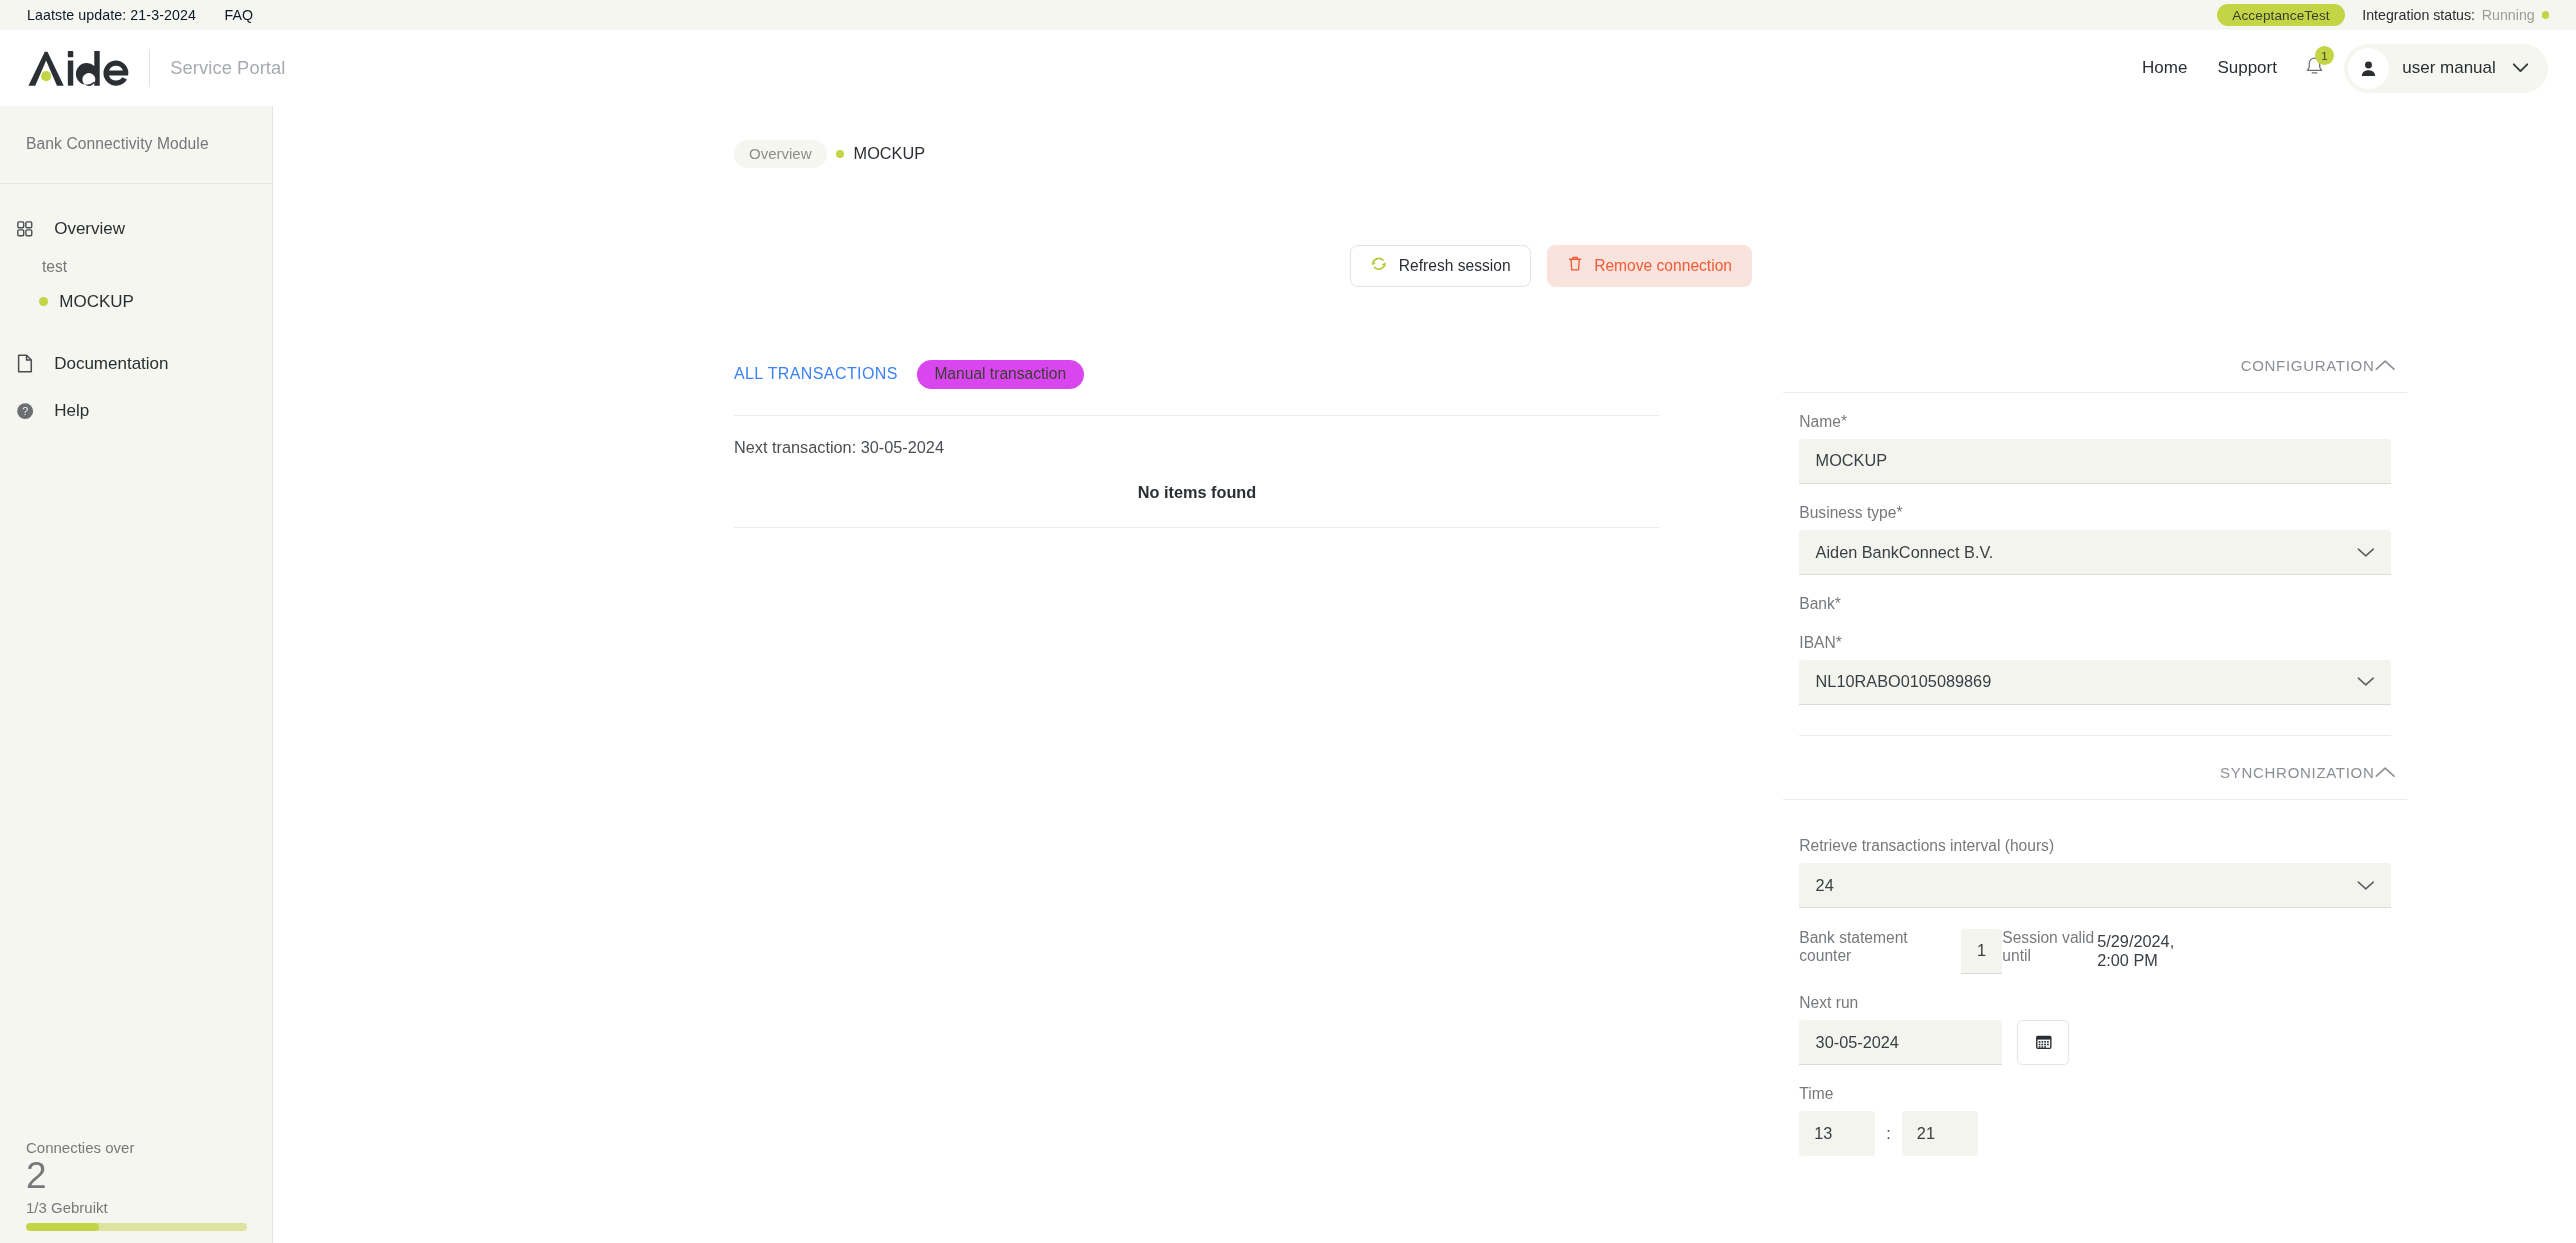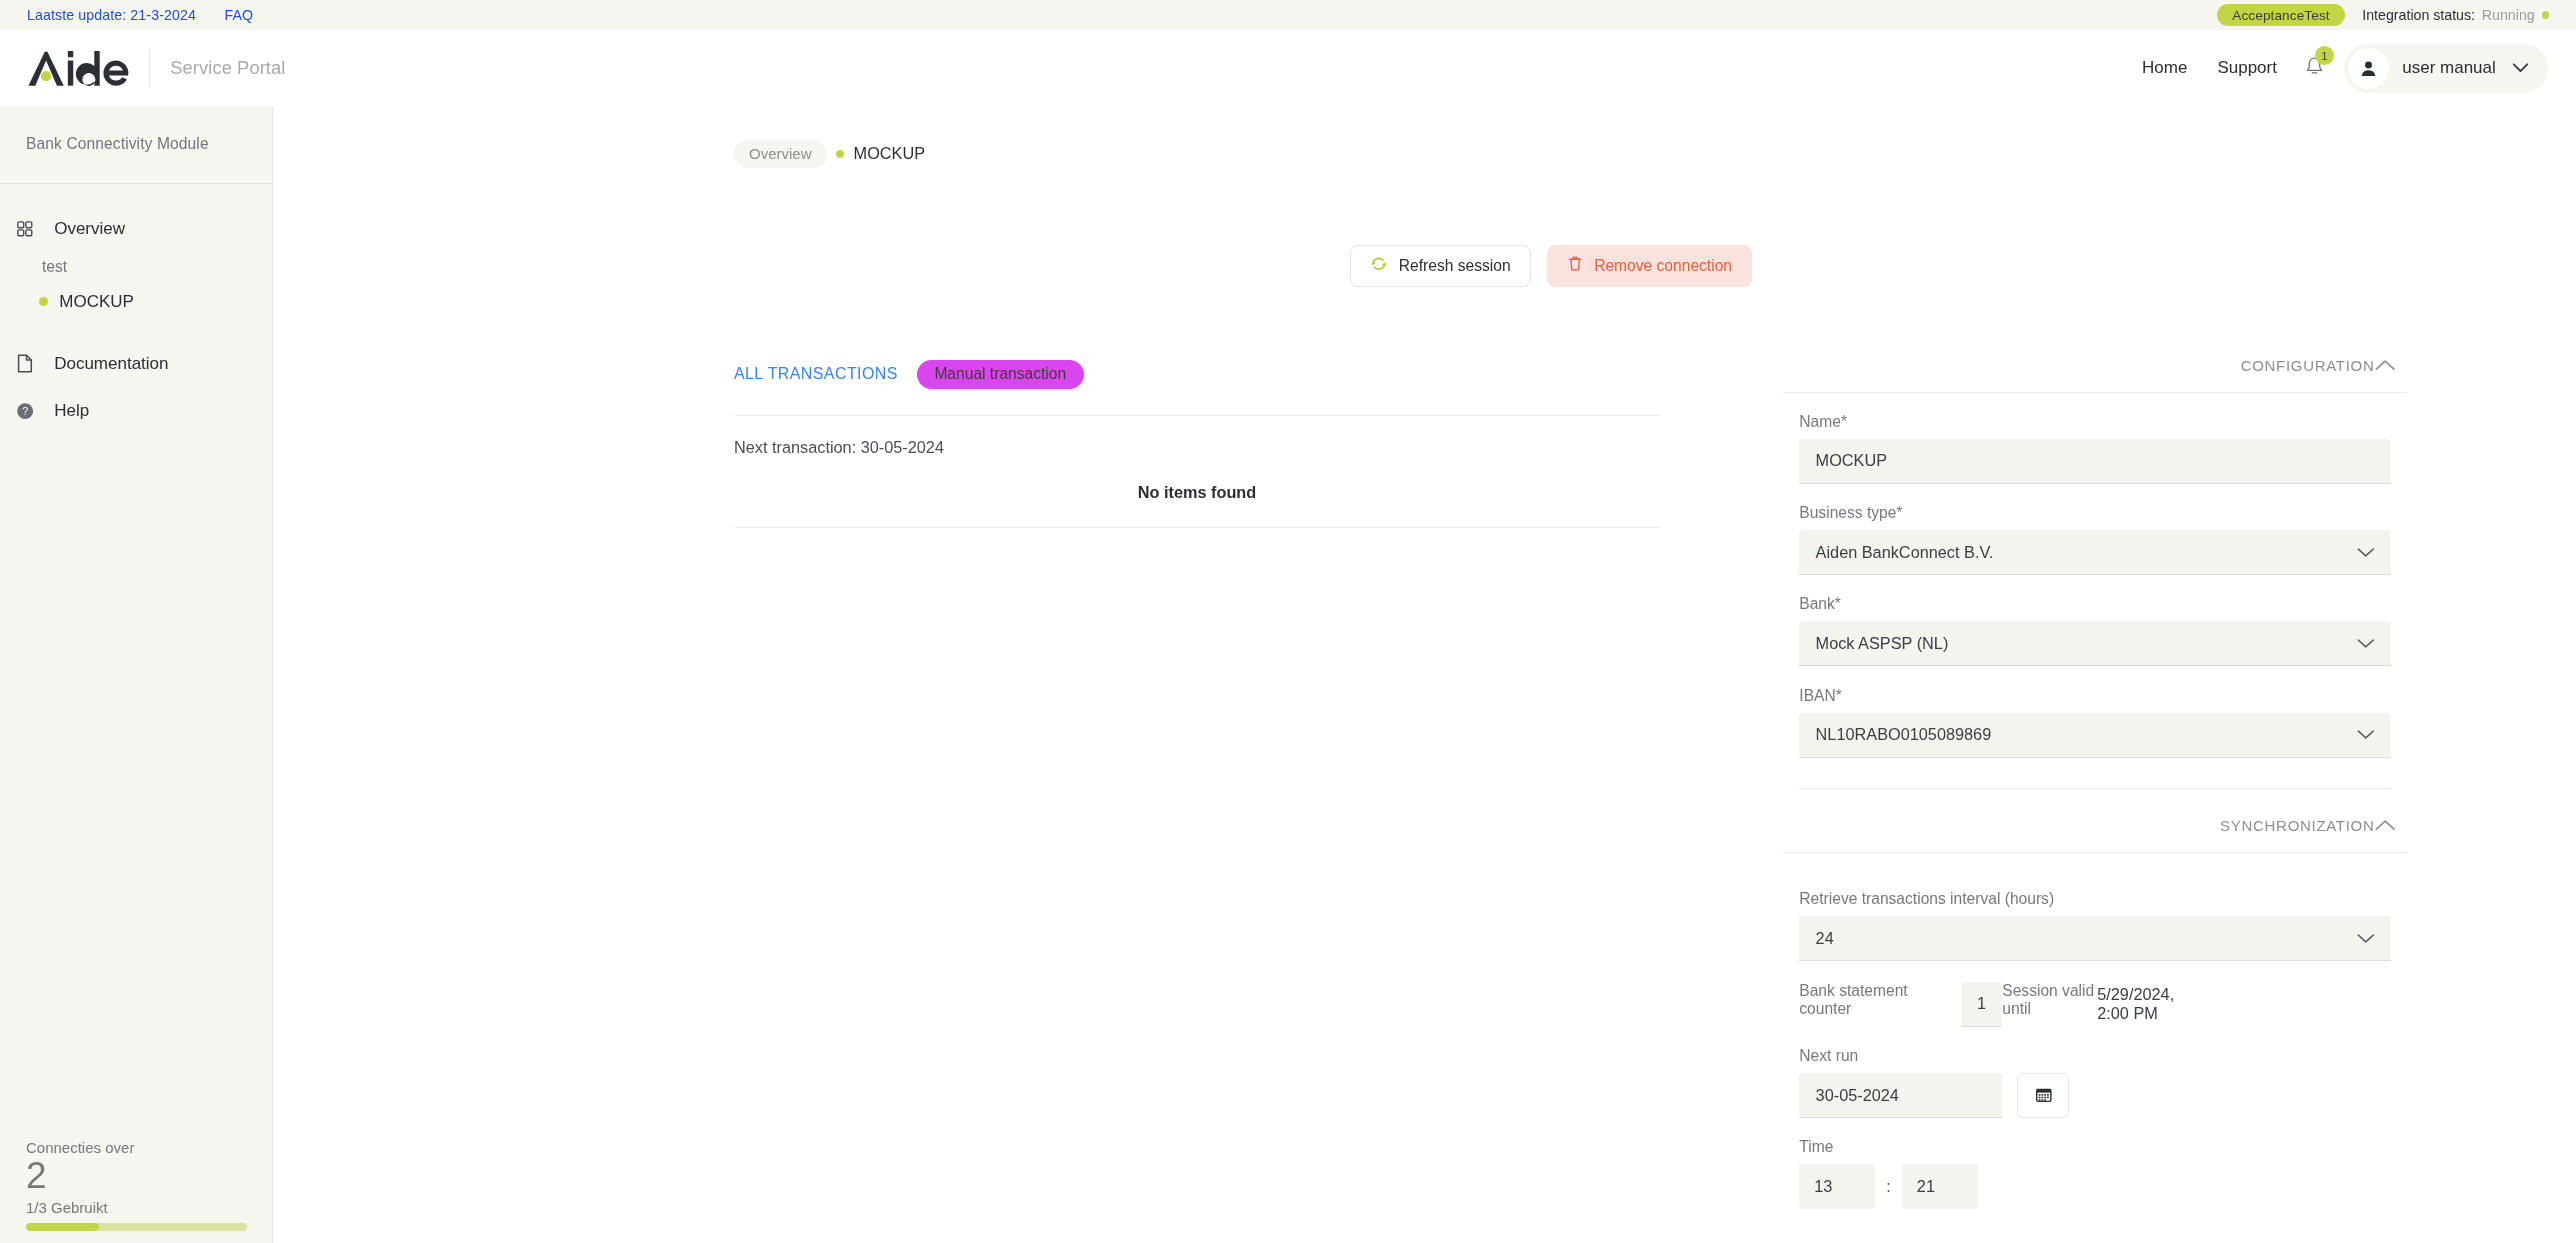--- a/index.html
+++ b/index.html
@@ -14,21 +14,21 @@
 
   
   .topstrip {
     position: absolute; left: 0; top: 0; width: 2576px; height: 30px;
     background: #f5f6f0;
     display: flex; align-items: center;
     padding: 0 27px;
   }
   .topstrip-left { display: flex; align-items: center; gap: 28.5px; }
   .topstrip-link {
-    font-size: 14.2px; color: #1d4ed8; letter-spacing: 0.1px;
+    font-size: 14.2px; color: #0f172a; letter-spacing: 0.1px;
   }
   .topstrip-right {
     margin-left: auto; display: flex; align-items: center; gap: 17.6px;
   }
   .env-badge {
     background: #c3d545; color: #3a3f33;
     font-size: 13.6px; padding: 3.4px 15px; border-radius: 27px;
     letter-spacing: 0.1px;
   }
   .int-status { font-size: 14.2px; color: #2b2f33; display: flex; align-items: center; gap: 6.8px; }
@@ -373,28 +373,20 @@
           <span class="chev-s">
             <svg width="17.6" height="11" viewBox="0 0 26 16">
                 <path d="M2 3 L13 13 L24 3" fill="none" stroke="#5a5e63" stroke-width="2.2" stroke-linecap="round" stroke-linejoin="round"></path>
               </svg>
           </span>
         </div>
       </div>
 
       <div class="field">
         <div class="field-label">Bank*</div>
-        <div class="ctl select">
-          <span>Mock ASPSP (NL)</span>
-          <span class="chev-s">
-            <svg width="17.6" height="11" viewBox="0 0 26 16">
-                <path d="M2 3 L13 13 L24 3" fill="none" stroke="#5a5e63" stroke-width="2.2" stroke-linecap="round" stroke-linejoin="round"></path>
-              </svg>
-          </span>
-        </div>
       </div>
 
       <div class="field">
         <div class="field-label">IBAN*</div>
         <div class="ctl select">
           <span>NL10RABO0105089869</span>
           <span class="chev-s">
             <svg width="17.6" height="11" viewBox="0 0 26 16">
                 <path d="M2 3 L13 13 L24 3" fill="none" stroke="#5a5e63" stroke-width="2.2" stroke-linecap="round" stroke-linejoin="round"></path>
               </svg>

